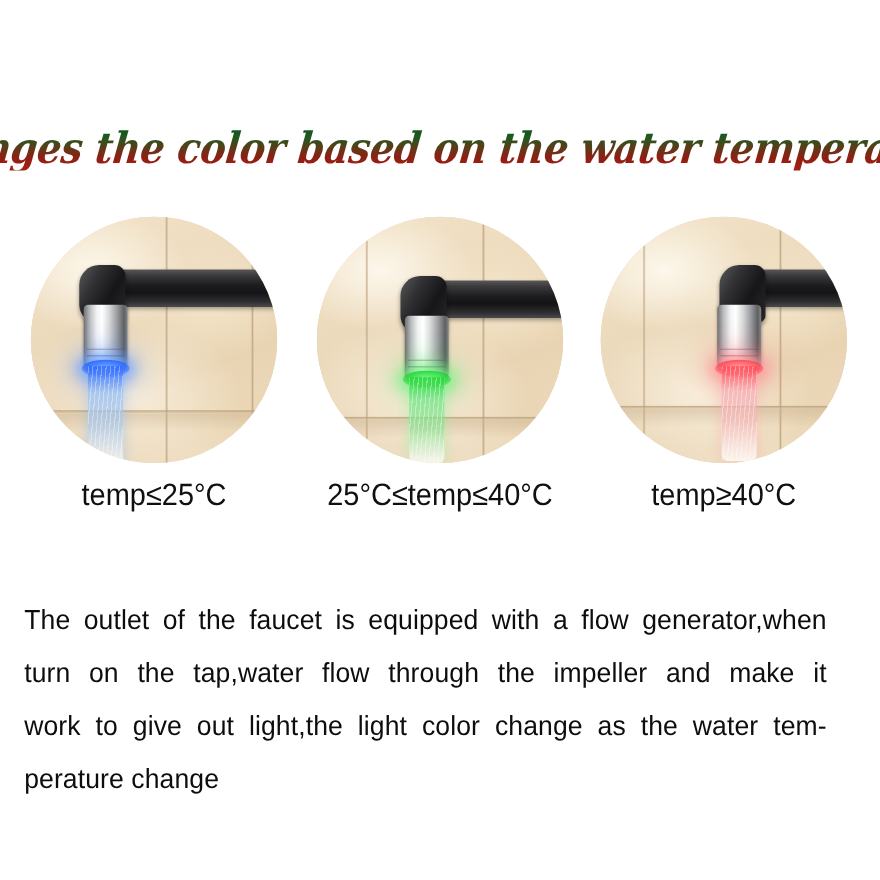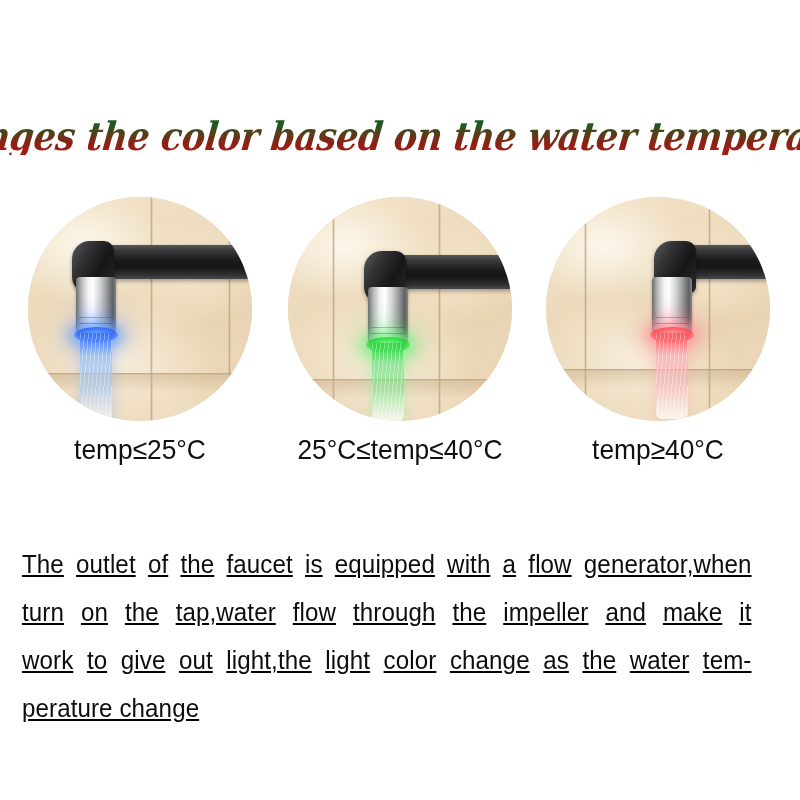--- a/index.html
+++ b/index.html
@@ -159,21 +159,20 @@
   }
   #caption-1{left:28px;width:224px;}
   #caption-2{left:268px;width:264px;}
   #caption-3{left:546px;width:224px;}
 
   
   #body-text{
     position:absolute;
     left:22px;top:540px;
     width:762px;
-    text-decoration:underline;
   }
   .body-line{
     font-family:"Liberation Sans", sans-serif;
     font-size:25px;
     font-weight:400;
     color:#0d0d0d;
     height:48px;
     line-height:48px;
     white-space:nowrap;
     transform:scaleX(.965);

